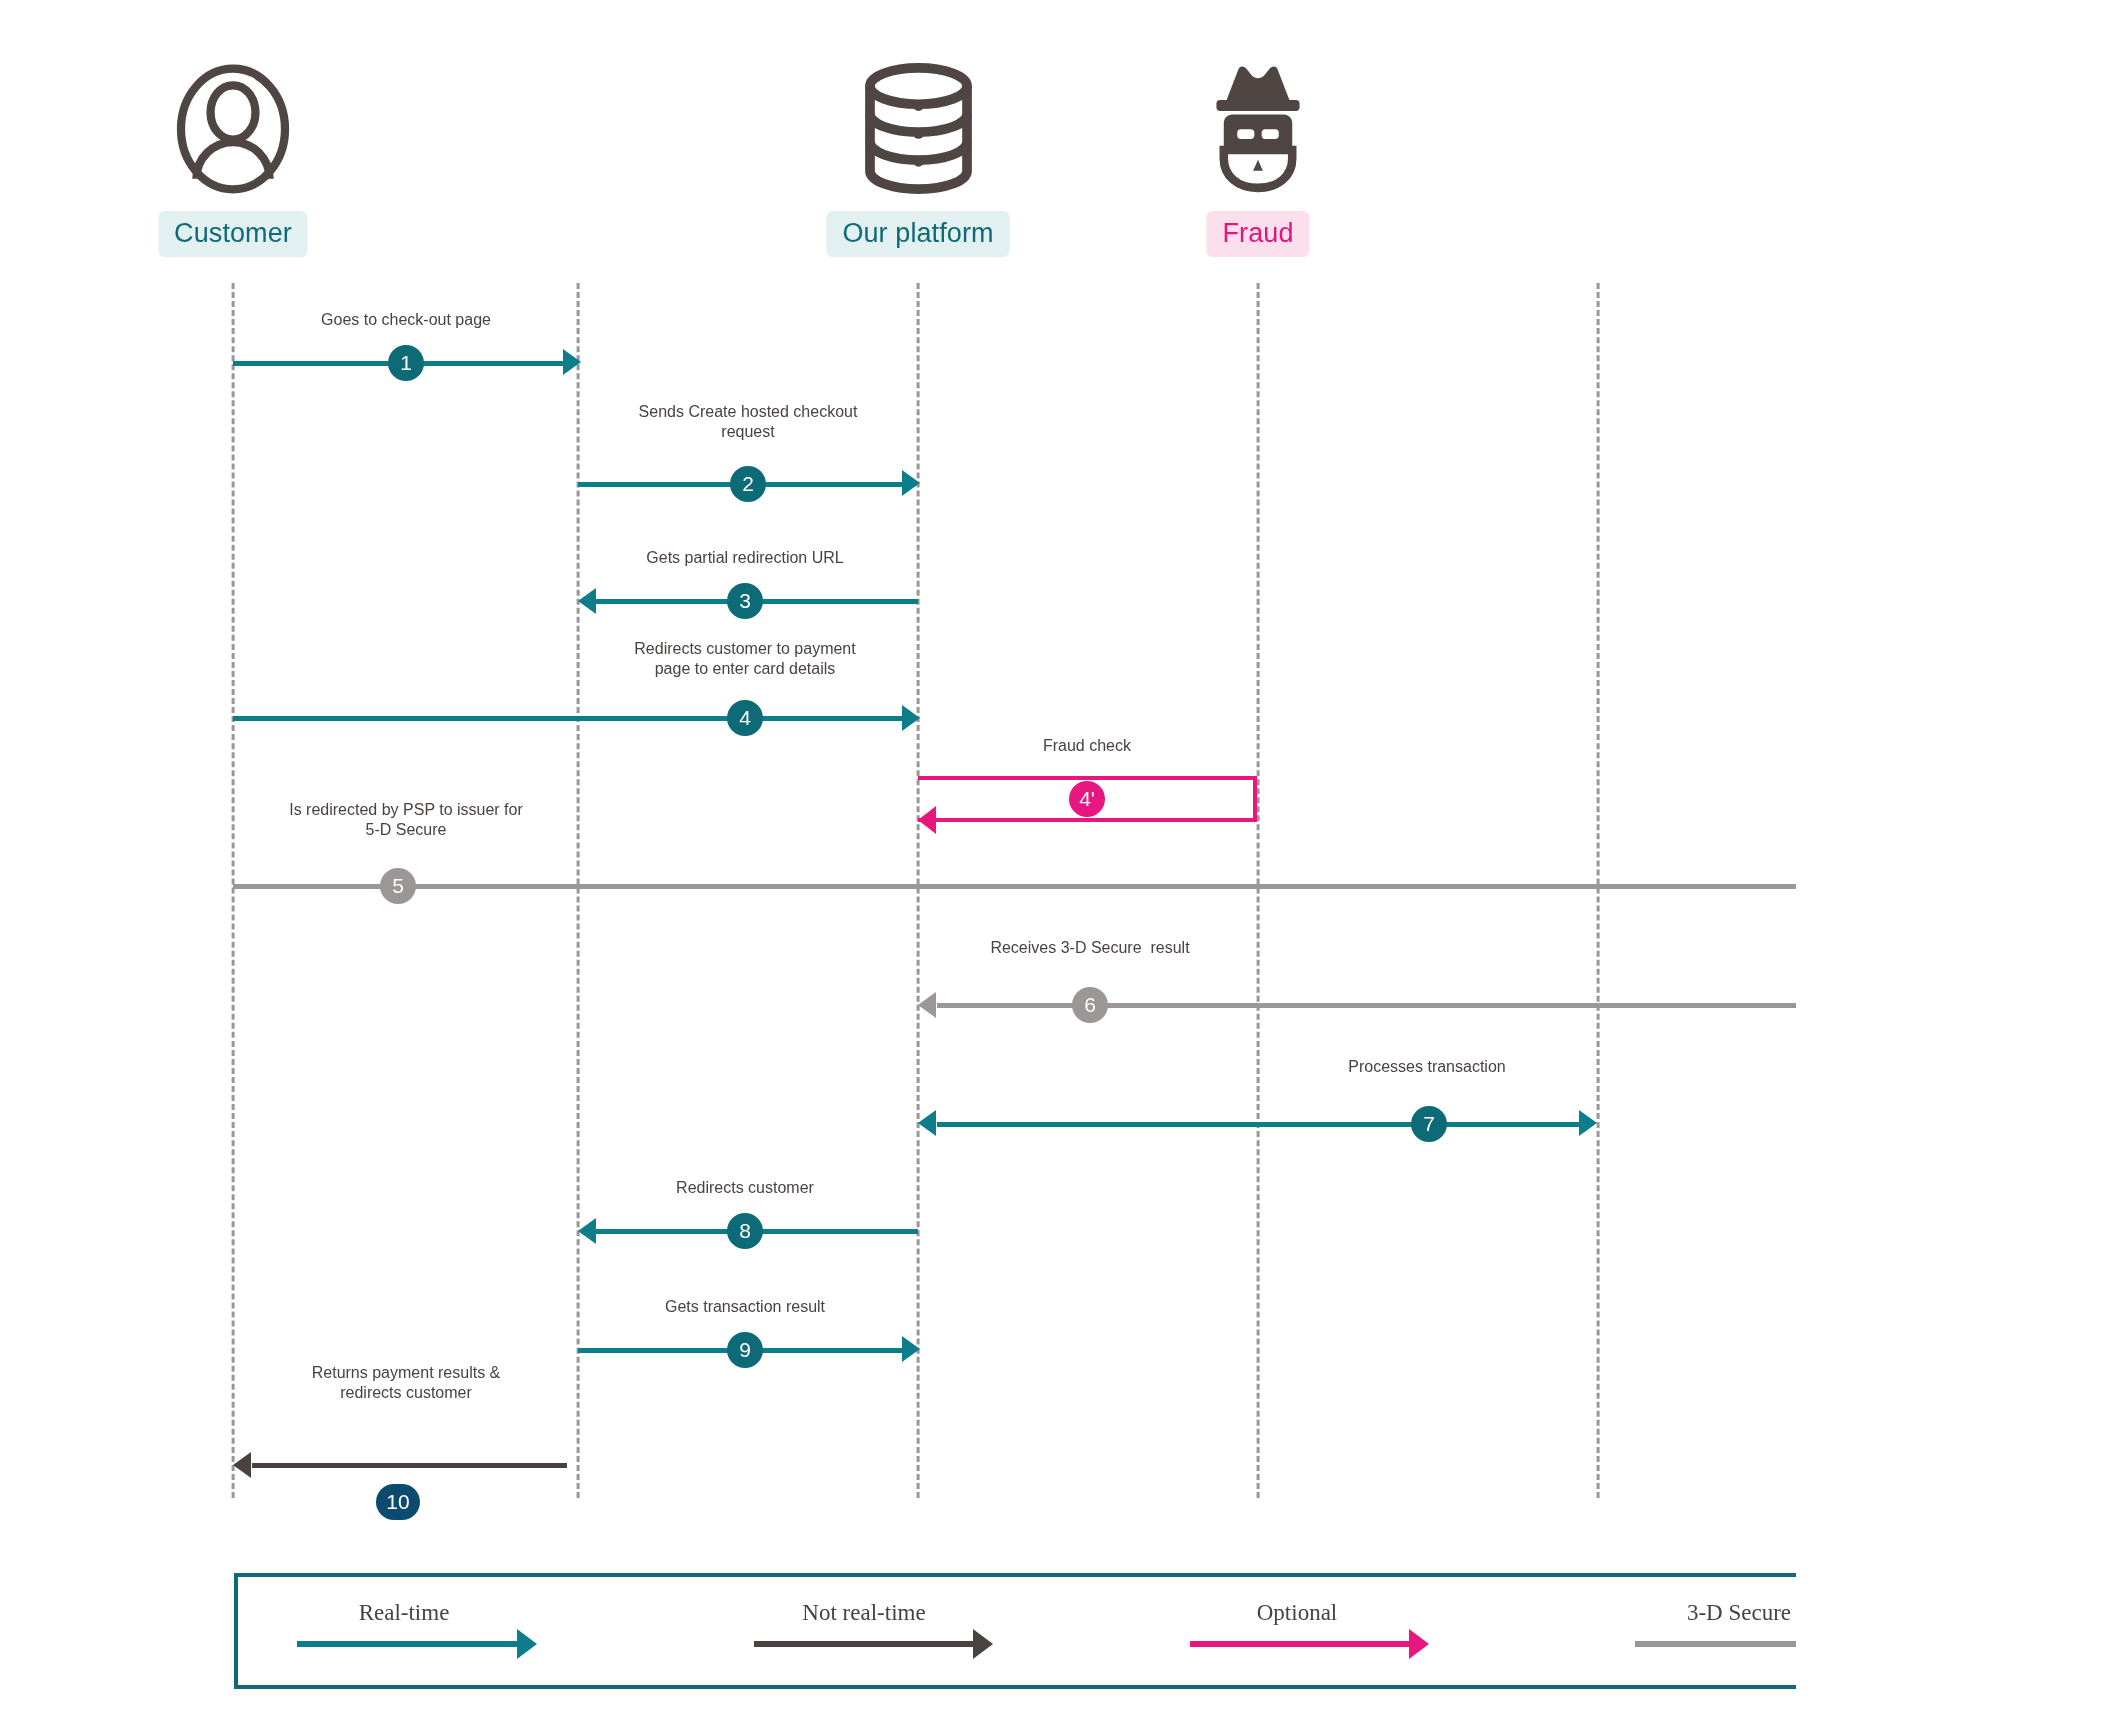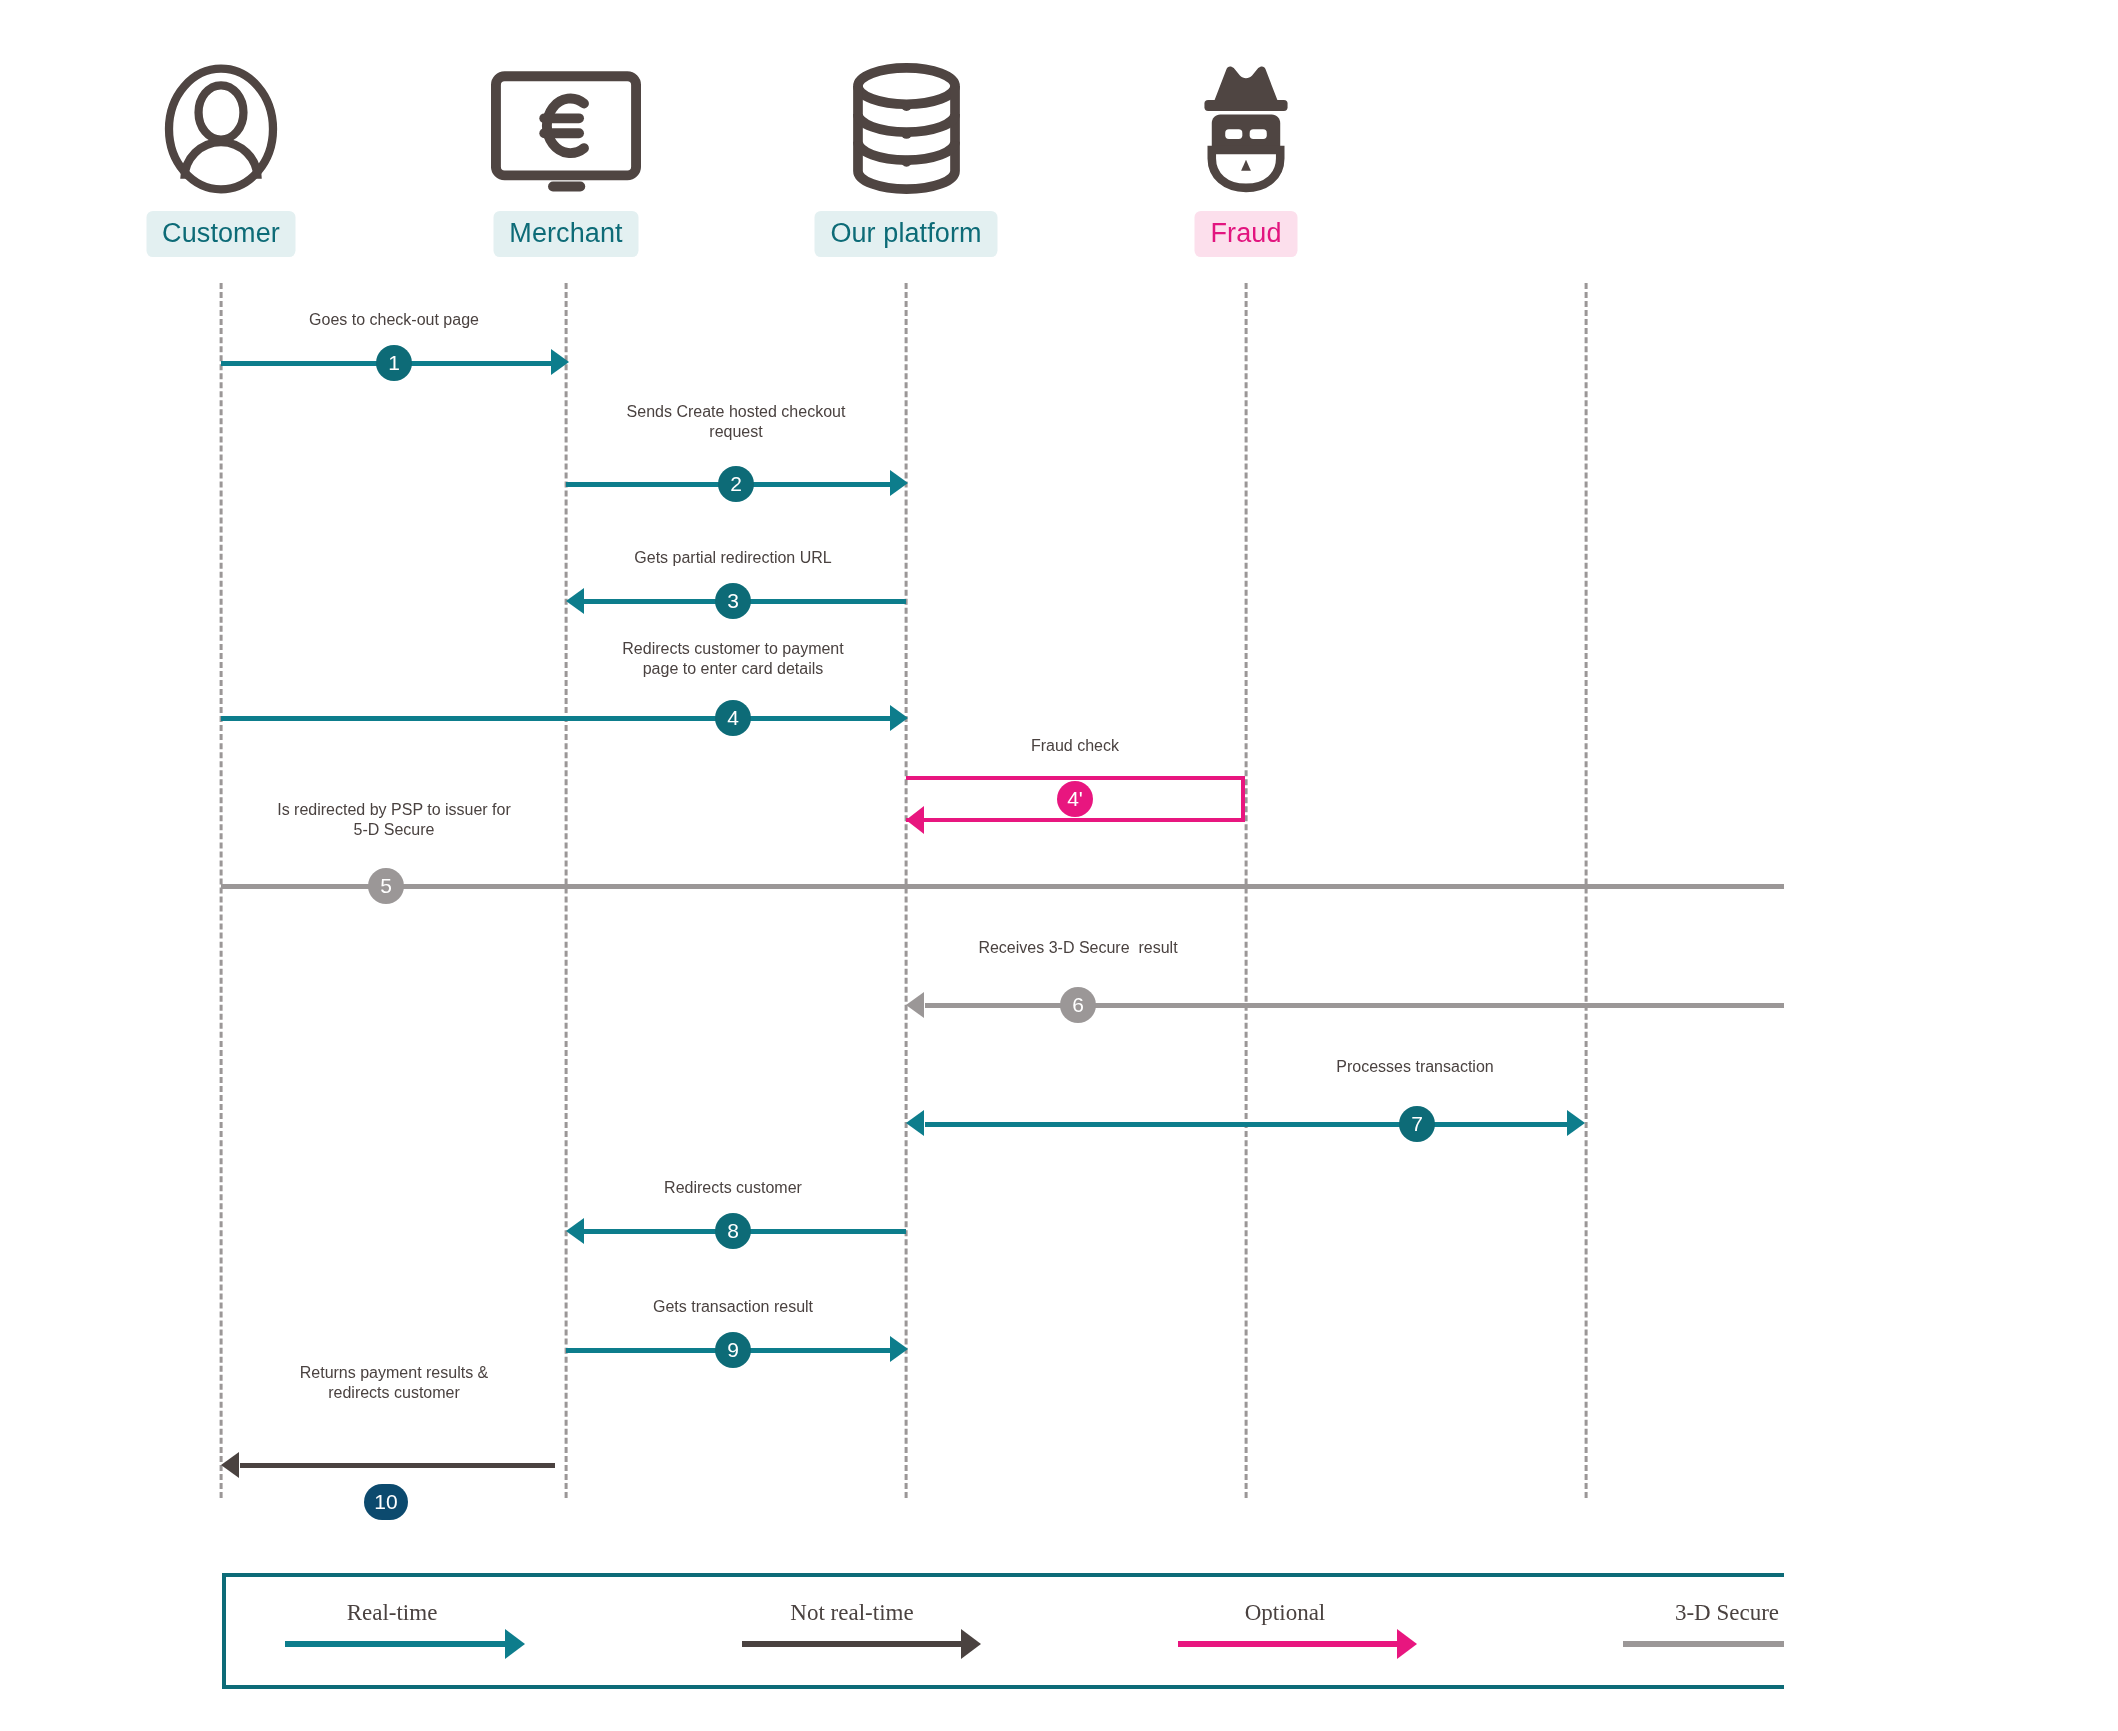--- a/index.html
+++ b/index.html
@@ -7,20 +7,21 @@
     margin: 0; padding: 0;
     background: #ffffff;
     font-family: "Liberation Sans", sans-serif;
   }
   #stage {
     position: relative;
     width: 1784px;
     height: 1731px;
     background: #ffffff;
     overflow: hidden;
+    margin-left: 12px;
   }
   
   .actor {
     position: absolute;
     width: 237px;
     text-align: center;
     transform: translateX(-50%);
   }
   .actor-icon {
     height: 151px;
@@ -119,32 +120,20 @@
     <div class="actor-icon">
       <svg width="119" height="130" viewBox="0 0 100 110">
         <ellipse cx="50" cy="55" rx="44" ry="51" fill="none" stroke="#4f4542" stroke-width="7"></ellipse>
         <ellipse cx="50" cy="41" rx="19" ry="23" fill="none" stroke="#4f4542" stroke-width="7"></ellipse>
         <path d="M19 97a31 31 0 0 1 62 0" fill="none" stroke="#4f4542" stroke-width="7"></path>
       </svg>
     </div>
     <span class="actor-pill pill-teal">Customer</span>
   </div>
 
-  <div class="actor" style="left:566px; top:43px;">
-    <div class="actor-icon">
-      <svg width="153" height="124" viewBox="0 0 123 100">
-        <rect x="5" y="5" width="113" height="80" rx="7" fill="none" stroke="#4f4542" stroke-width="8"></rect>
-        <rect x="47" y="90" width="30" height="8" rx="4" fill="#4f4542"></rect>
-        <path d="M76 27a19 22 0 1 0 0 36" fill="none" stroke="#4f4542" stroke-width="8" stroke-linecap="round"></path>
-        <line x1="44" y1="39" x2="72" y2="39" stroke="#4f4542" stroke-width="8" stroke-linecap="round"></line>
-        <line x1="44" y1="51" x2="72" y2="51" stroke="#4f4542" stroke-width="8" stroke-linecap="round"></line>
-      </svg>
-    </div>
-    <span class="actor-pill pill-teal">Merchant</span>
-  </div>
 
   <div class="actor" style="left:906px; top:43px;">
     <div class="actor-icon">
       <svg width="110" height="131" viewBox="0 0 90 108">
         <ellipse cx="45" cy="19" rx="40" ry="15" fill="none" stroke="#4f4542" stroke-width="8"></ellipse>
         <path d="M5 19v70a40 15 0 0 0 80 0V19" fill="none" stroke="#4f4542" stroke-width="8"></path>
         <path d="M5 42a40 15 0 0 0 80 0" fill="none" stroke="#4f4542" stroke-width="8"></path>
         <path d="M5 65a40 15 0 0 0 80 0" fill="none" stroke="#4f4542" stroke-width="8"></path>
         <circle cx="45" cy="35" r="4.5" fill="#4f4542"></circle>
         <circle cx="45" cy="58" r="4.5" fill="#4f4542"></circle>

